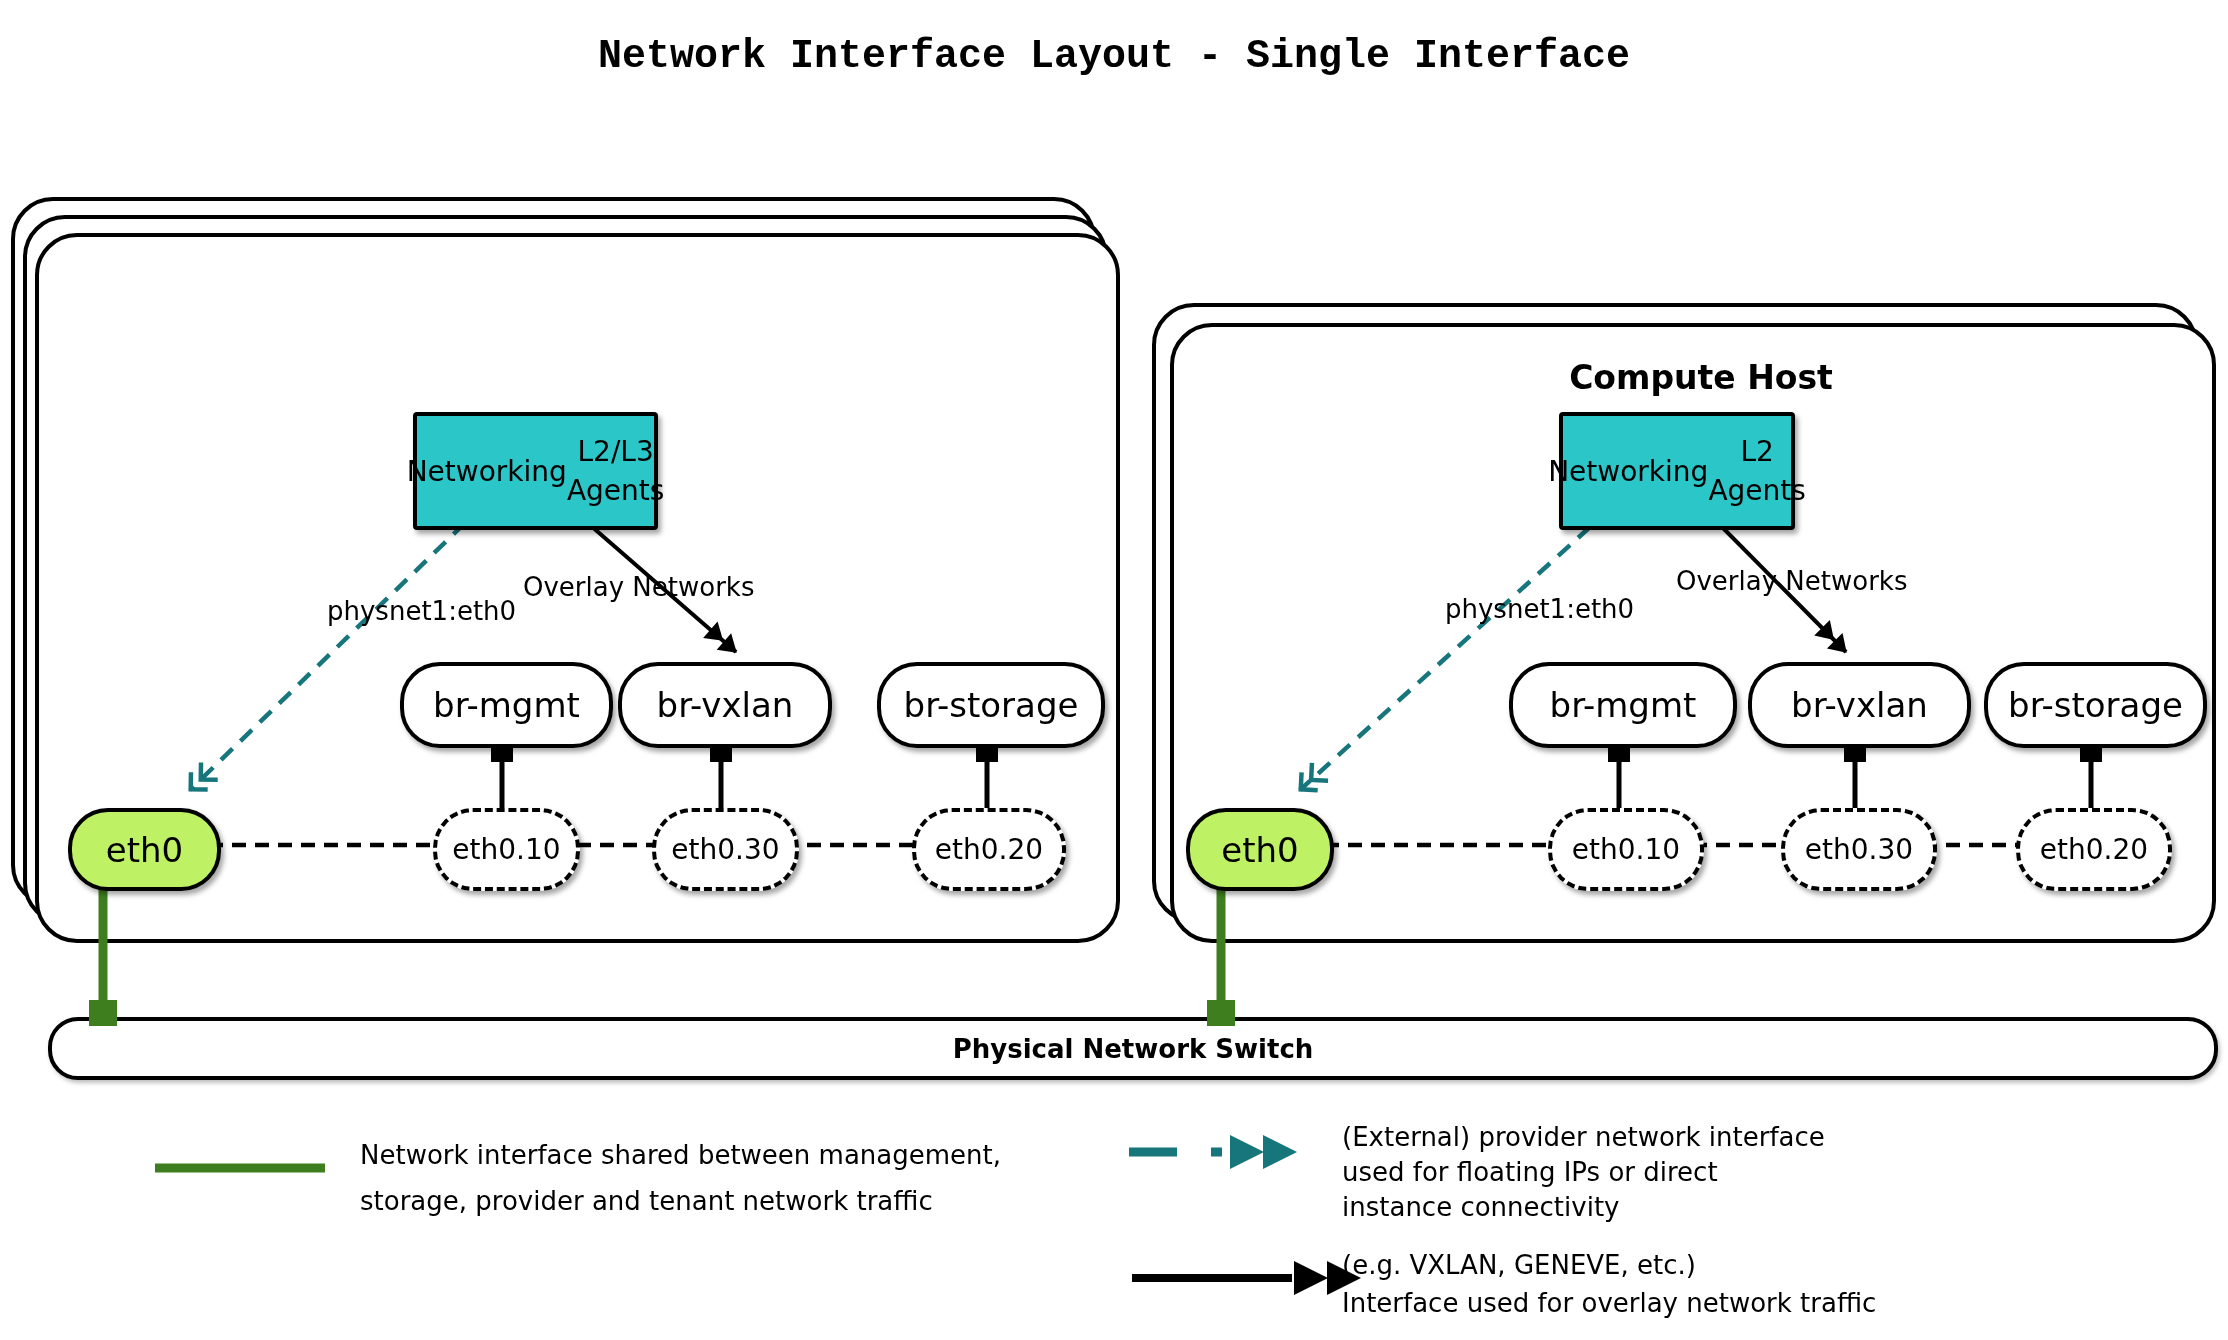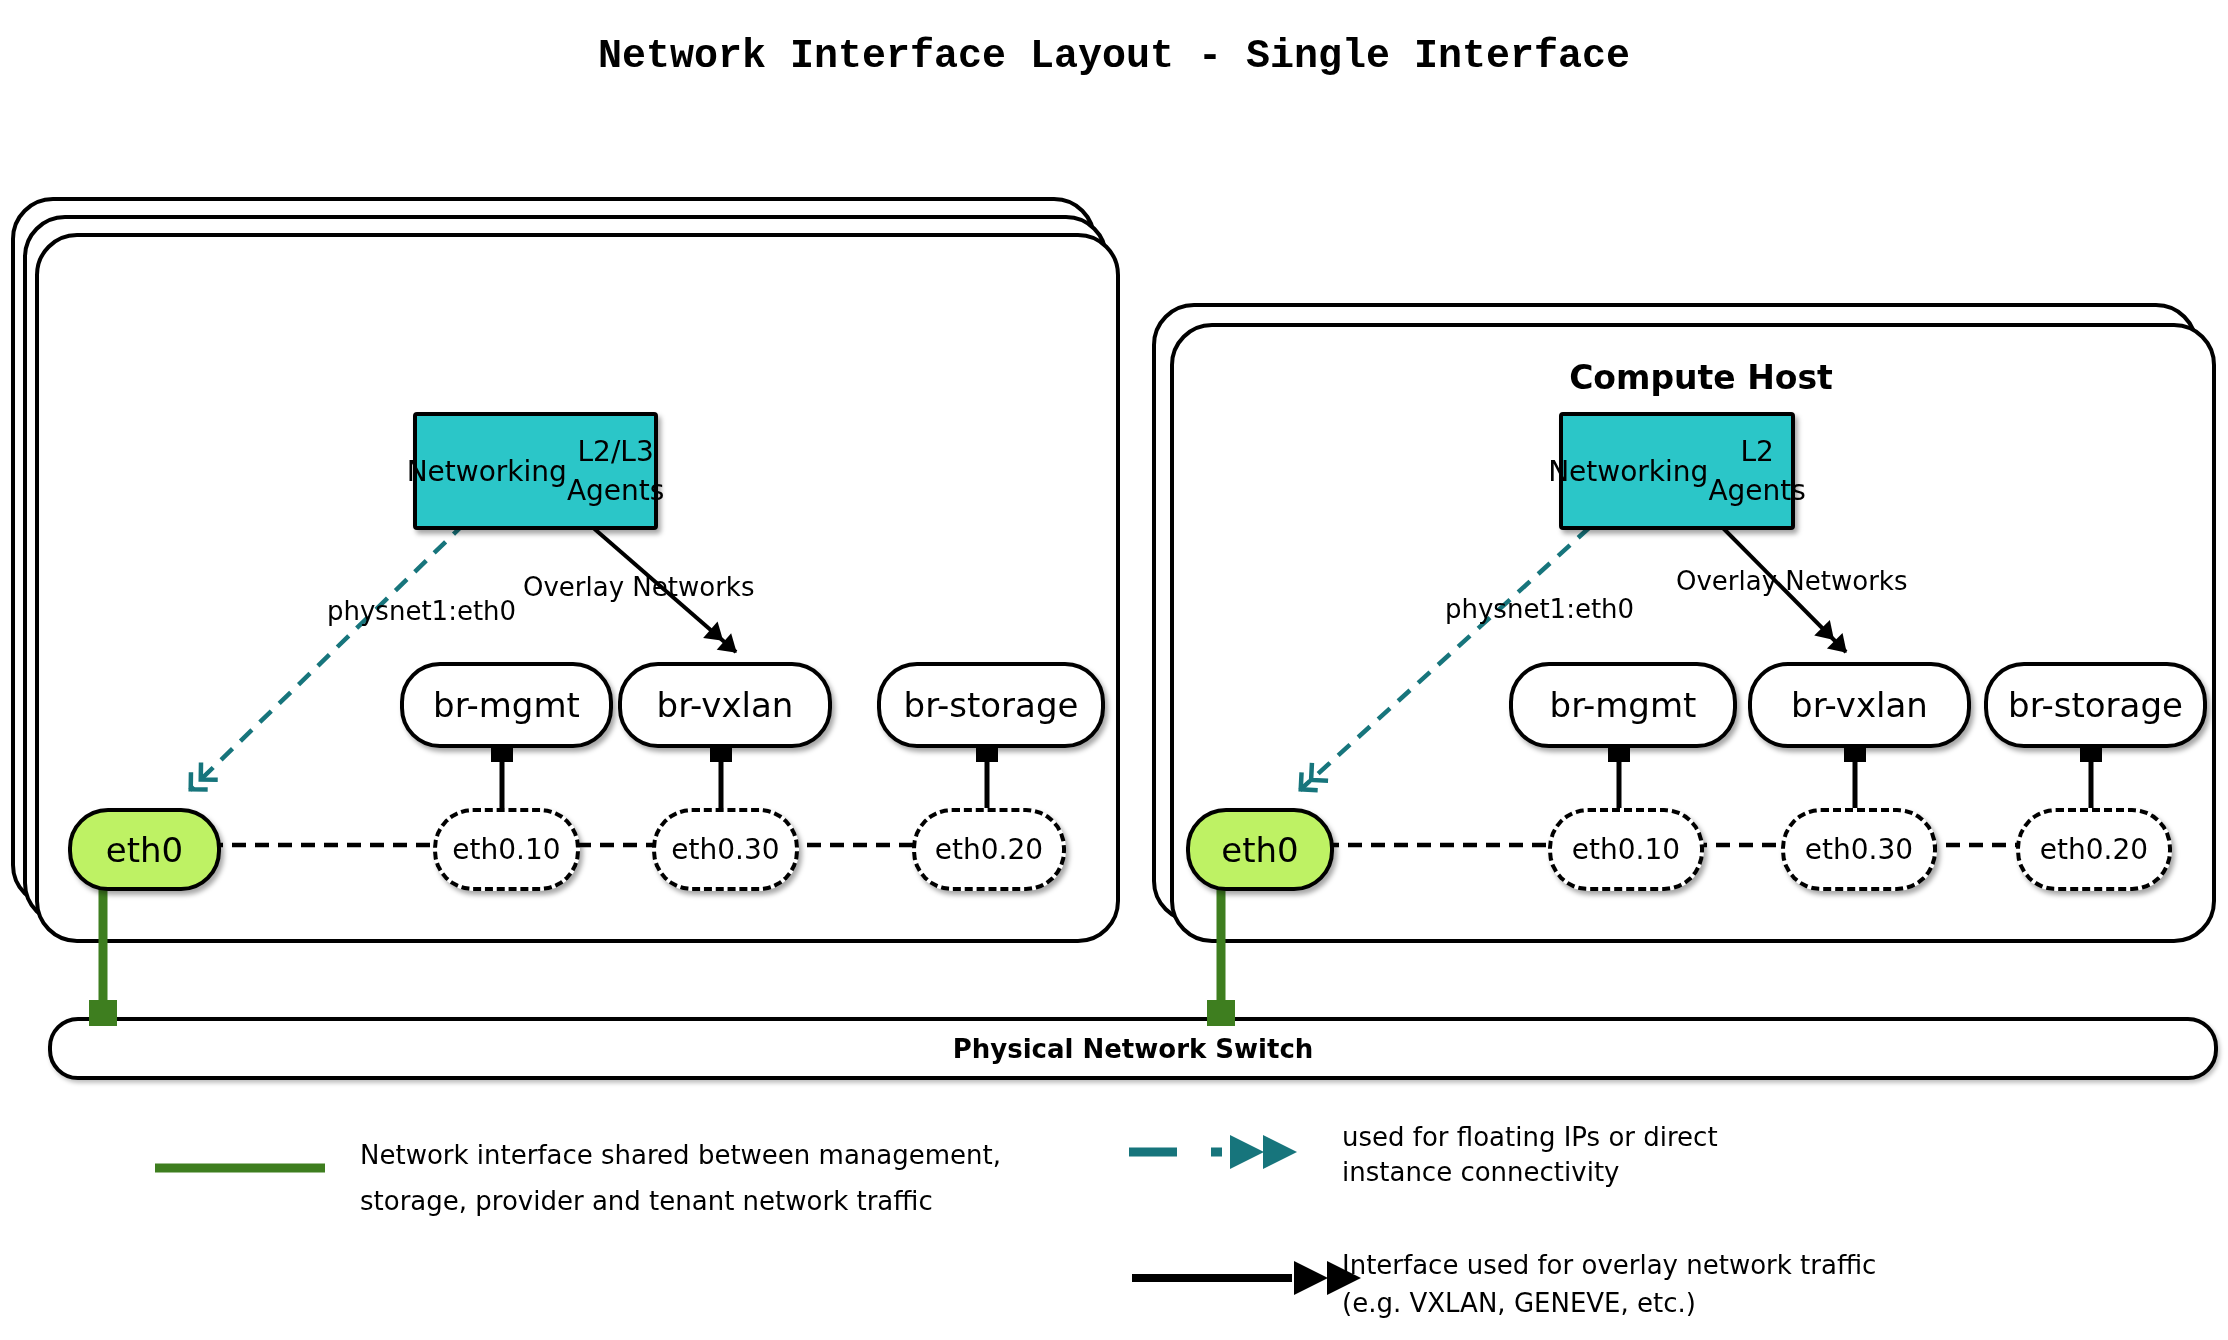--- a/index.html
+++ b/index.html
@@ -150,21 +150,22 @@
 
   <div id="switch-bar">
     <span>Physical Network Switch</span>
   </div>
 
   <div id="legend-text-1" class="legend-text">
     <span>Network interface shared between management,</span>
     <span>storage, provider and tenant network traffic</span>
   </div>
   <div id="legend-text-2" class="legend-text">
+    <span>(External) provider network interface</span>
     <span>used for floating IPs or direct</span>
     <span>instance connectivity</span>
   </div>
   <div id="legend-text-3" class="legend-text">
+    <span>(e.g. VXLAN, GENEVE, etc.)</span>
     <span>Interface used for overlay network traffic</span>
-    <span>(e.g. VXLAN, GENEVE, etc.)</span>
   </div>
 
 </div>
 
 </body></html>

